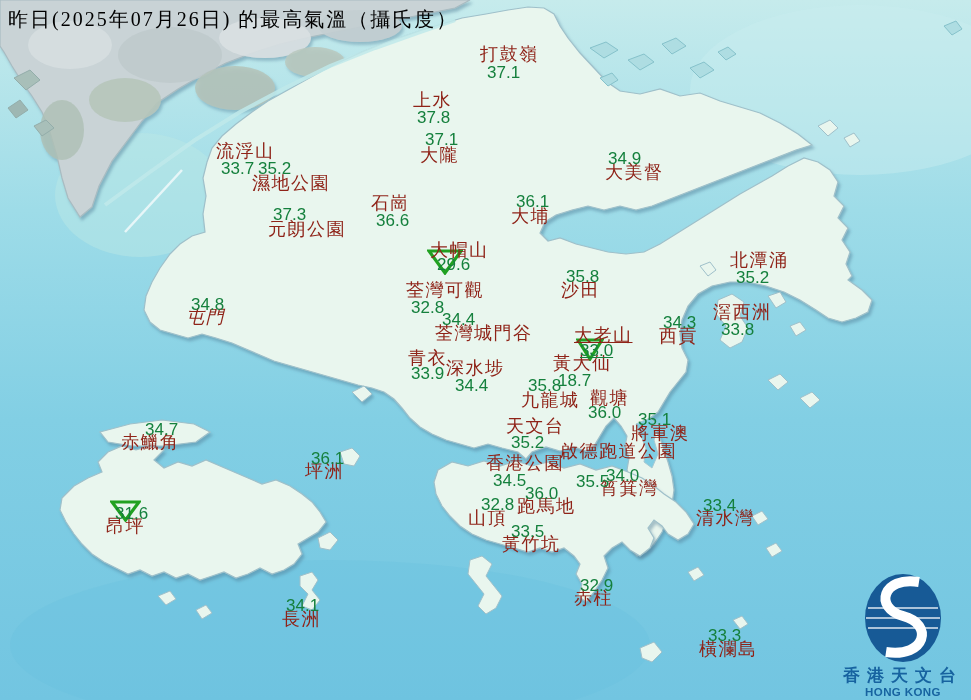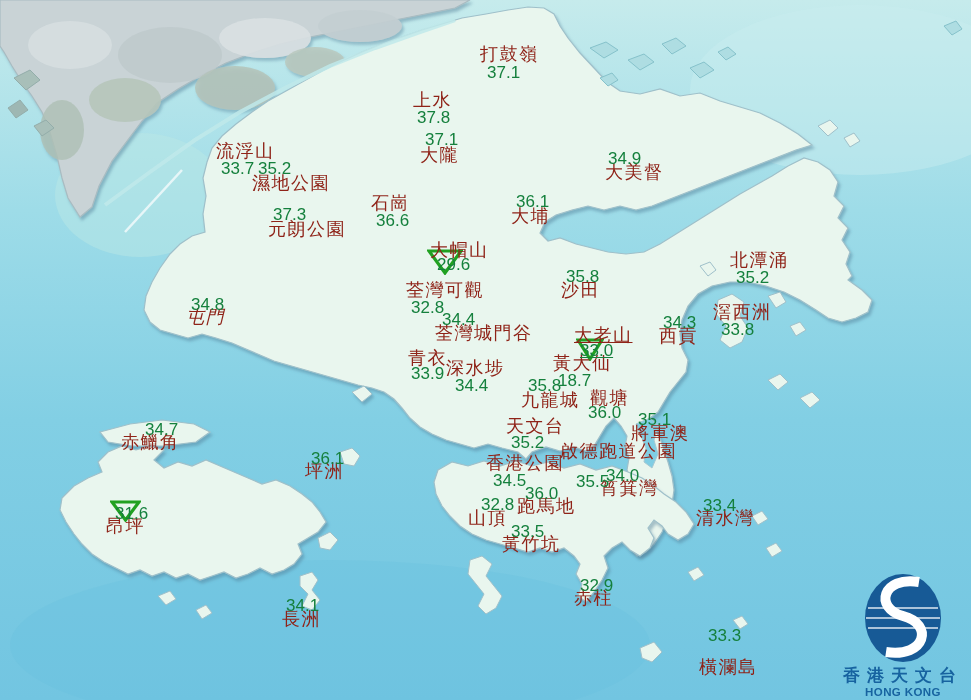--- a/index.html
+++ b/index.html
@@ -116,20 +116,21 @@
       <path d="M690,68 L704,62 714,70 700,78 Z"></path>
       <path d="M718,52 L728,47 736,54 726,60 Z"></path>
       <path d="M600,78 L612,73 618,80 608,86 Z"></path>
       <path d="M944,26 L956,21 962,29 952,35 Z"></path>
     </g>
 
     <polyline fill="none" stroke="#bfe9ea" stroke-width="4" opacity="0.85" points="105,205 150,172 195,140 240,112 285,88 330,66 375,48 420,32 455,20"></polyline>
     <line x1="125" y1="232" x2="182" y2="170" stroke="#eef9fa" stroke-width="2.5" opacity="0.9"></line>
   </svg>
 
+  <div class="title">昨日(2025年07月26日) 的最高氣溫（攝氏度）</div>
 
   <div class="label-layer" id="stations">
       <div class="marker" style="left: 427px; top: 249px;"><svg width="36" height="26">
           <polygon points="2,2 34,2 18,24" fill="none" stroke="var(--marker-green)" stroke-width="3.2"></polygon>
         </svg></div>
       <div class="marker" style="left: 576px; top: 338px;"><svg width="28" height="23">
           <polygon points="2,2 26,2 14,21" fill="none" stroke="var(--marker-green)" stroke-width="3.2"></polygon>
         </svg></div>
       <div class="marker" style="left: 110px; top: 500px;"><svg width="31" height="22">
           <polygon points="2,2 29,2 15.5,20" fill="none" stroke="var(--marker-green)" stroke-width="3.2"></polygon>
@@ -201,21 +202,21 @@
       <span class="sname" style="left: 468px; top: 509px;">山頂</span>
       <span class="sval" style="left: 481px; top: 496px;">32.8</span>
       <span class="sname" style="left: 502px; top: 535px;">黃竹坑</span>
       <span class="sval" style="left: 511px; top: 523px;">33.5</span>
       <span class="sname" style="left: 696px; top: 509px;">清水灣</span>
       <span class="sval" style="left: 703px; top: 497px;">33.4</span>
       <span class="sname" style="left: 282px; top: 610px;">長洲</span>
       <span class="sval" style="left: 286px; top: 597px;">34.1</span>
       <span class="sname" style="left: 574px; top: 589px;">赤柱</span>
       <span class="sval" style="left: 580px; top: 577px;">32.9</span>
-      <span class="sname" style="left: 699px; top: 640px; margin-top: 18px;">橫瀾島</span>
+      <span class="sname" style="left: 699px; top: 640px;">橫瀾島</span>
       <span class="sval" style="left: 708px; top: 627px;">33.3</span>
     </div>
 
   <div class="logo">
     <svg width="150" height="106" viewBox="0 0 150 106">
       <ellipse cx="75" cy="62" rx="38" ry="44" fill="#175a96"></ellipse>
       <line x1="40" y1="52" x2="110" y2="52" stroke="#ffffff" stroke-width="1.4" opacity="0.85"></line>
       <line x1="38" y1="62" x2="112" y2="62" stroke="#ffffff" stroke-width="1.4" opacity="0.85"></line>
       <line x1="40" y1="72" x2="110" y2="72" stroke="#ffffff" stroke-width="1.4" opacity="0.85"></line>
       <path d="M 91 26 C 54 20 46 52 75 60 C 106 68 98 102 58 96" fill="none" stroke="#ffffff" stroke-width="10"></path>

